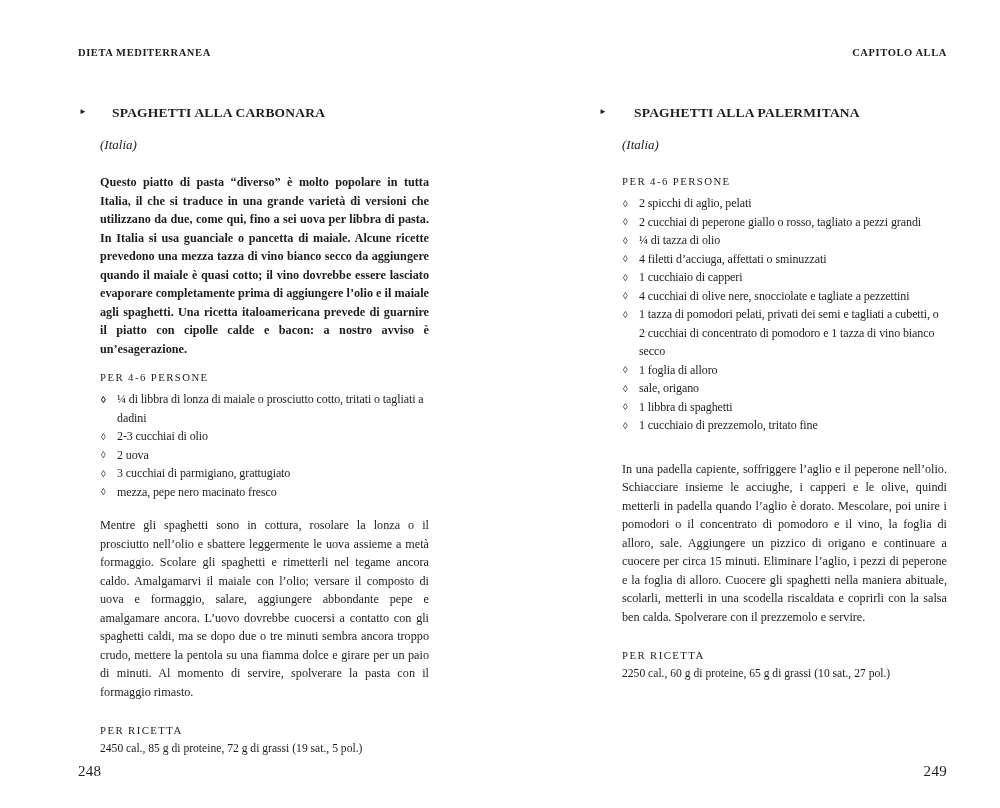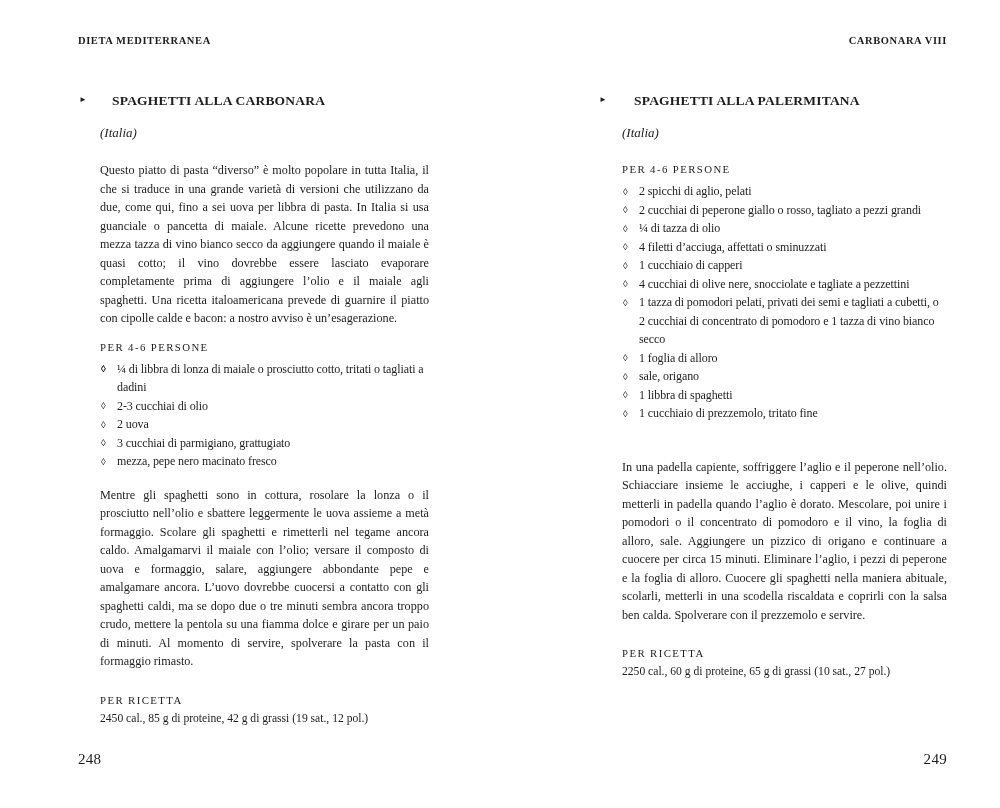--- a/index.html
+++ b/index.html
@@ -1,44 +1,44 @@
 <!DOCTYPE html>
 <html><head>
 <meta charset="utf-8">
 <style>
   html,body{margin:0;padding:0;}
   body{
     width:1000px;height:808px;position:relative;background:#ffffff;
     font-family:"Liberation Serif", serif;color:#1d1d1d;
     -webkit-font-smoothing:antialiased;
   }
-  .page{position:absolute;top:0;height:748px;}
+  .page{position:absolute;top:12px;height:748px;}
   #left-page{left:78px;width:352px;}
   #right-page{left:598px;width:349px;}
 
   .running-head{position:absolute;top:35px;font-size:10.5px;font-weight:bold;letter-spacing:0.6px;}
   #right-page .running-head{right:0;}
 
   .pageno{position:absolute;top:751px;font-size:15px;letter-spacing:0.3px;}
   #right-page .pageno{right:0;}
 
   .content{position:absolute;top:79px;}
   #left-page .content{left:22px;width:329px;}
   #right-page .content{left:24px;width:325px;}
 
   .title-wrap{position:relative;}
   .marker{position:absolute;left:-21px;top:5px;font-size:8px;line-height:8px;}
   #right-page .marker{left:-23px;}
   h2.recipe-title{margin:12px;font-size:13.5px;line-height:20px;font-weight:bold;letter-spacing:0.2px;}
   .origin{font-size:13px;line-height:19px;font-style:italic;}
 
   .para{font-size:12.2px;line-height:18.5px;text-align:justify;margin:0;}
-  .intro{margin-top:19px;}
+  .intro{margin-top:19px;font-weight:bold;}
   .method{margin-top:15px;}
-  #right-page .method{margin-top:35px;}
+  #right-page .method{margin-top:25px;}
 
   .sc-label{font-size:10.8px;font-weight:normal;letter-spacing:1.4px;line-height:13px;margin:13px 0 0 0;}
   #right-page .servings{margin-top:21px;}
   .ricetta-label{margin-top:23px;}
 
   ul.ingredients{list-style:none;margin:6px 0 0 0;padding:0;font-size:12px;line-height:18.5px;letter-spacing:-0.1px;}
   ul.ingredients li{position:relative;padding-left:17px;}
   .bullet{position:absolute;left:1px;top:0.5px;font-size:9.5px;color:#2a2a2a;}
 
   .nutrition{margin-top:3px;font-size:11.6px;line-height:18px;white-space:nowrap;}
@@ -65,28 +65,28 @@
       <li><span class="bullet">◊</span><span>¼ di libbra di lonza di maiale o prosciutto cotto, tritati o tagliati a dadini</span></li>
       <li><span class="bullet">◊</span><span>2-3 cucchiai di olio</span></li>
       <li><span class="bullet">◊</span><span>2 uova</span></li>
       <li><span class="bullet">◊</span><span>3 cucchiai di parmigiano, grattugiato</span></li>
       <li><span class="bullet">◊</span><span>mezza, pepe nero macinato fresco</span></li>
     </ul>
 
     <p class="para method">Mentre gli spaghetti sono in cottura, rosolare la lonza o il prosciutto nell’olio e sbattere leggermente le uova assieme a metà formaggio. Scolare gli spaghetti e rimetterli nel tegame ancora caldo. Amalgamarvi il maiale con l’olio; versare il composto di uova e formaggio, salare, aggiungere abbondante pepe e amalgamare ancora. L’uovo dovrebbe cuocersi a contatto con gli spaghetti caldi, ma se dopo due o tre minuti sembra ancora troppo crudo, mettere la pentola su una fiamma dolce e girare per un paio di minuti. Al momento di servire, spolverare la pasta con il formaggio rimasto.</p>
 
     <h3 class="sc-label ricetta-label">PER RICETTA</h3>
-    <div class="nutrition">2450 cal., 85 g di proteine, 42 g di grassi (19 sat., 12 pol.)</div>
+    <div class="nutrition">2450 cal., 85 g di proteine, 72 g di grassi (19 sat., 5 pol.)</div>
   </div>
 
   <div class="pageno">248</div>
 </section>
 
 <section class="page" id="right-page">
-  <div class="running-head">CARBONARA VIII</div>
+  <div class="running-head">CAPITOLO ALLA</div>
 
   <div class="content">
     <div class="title-wrap">
       <span class="marker">►</span>
       <h2 class="recipe-title">SPAGHETTI ALLA PALERMITANA</h2>
       <div class="origin">(Italia)</div>
     </div>
 
     <h3 class="sc-label servings">PER 4-6 PERSONE</h3>
 

